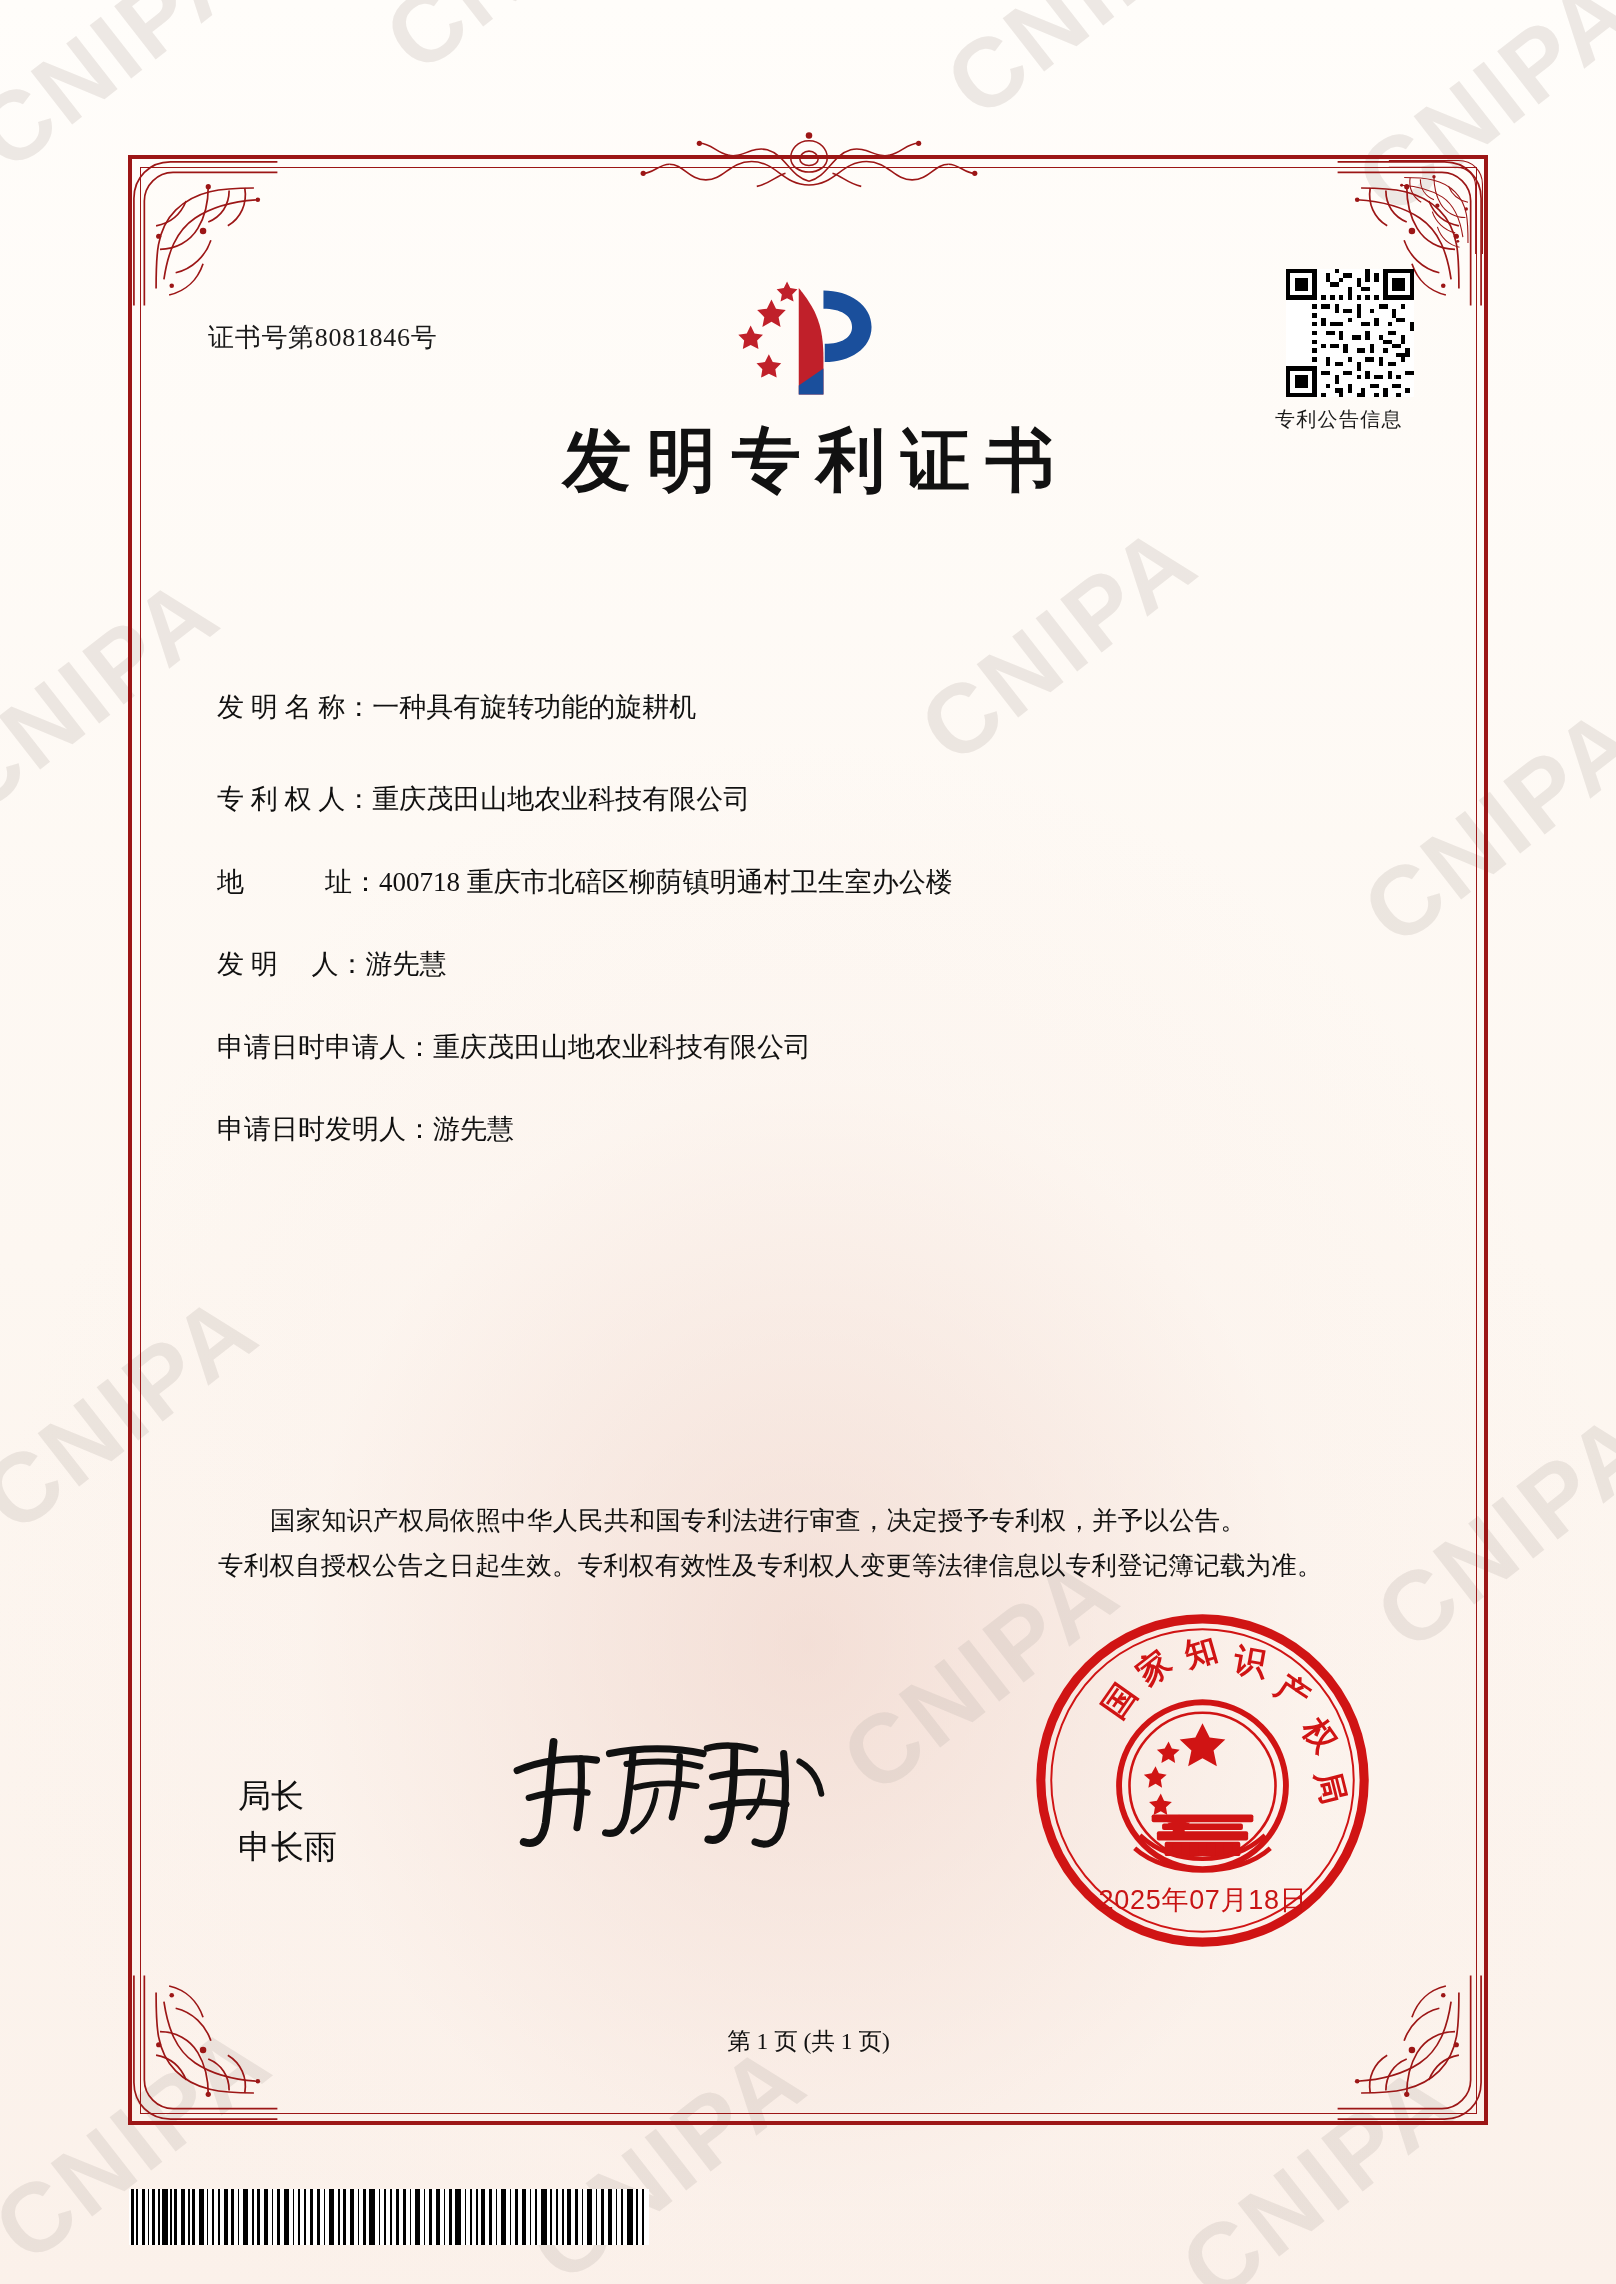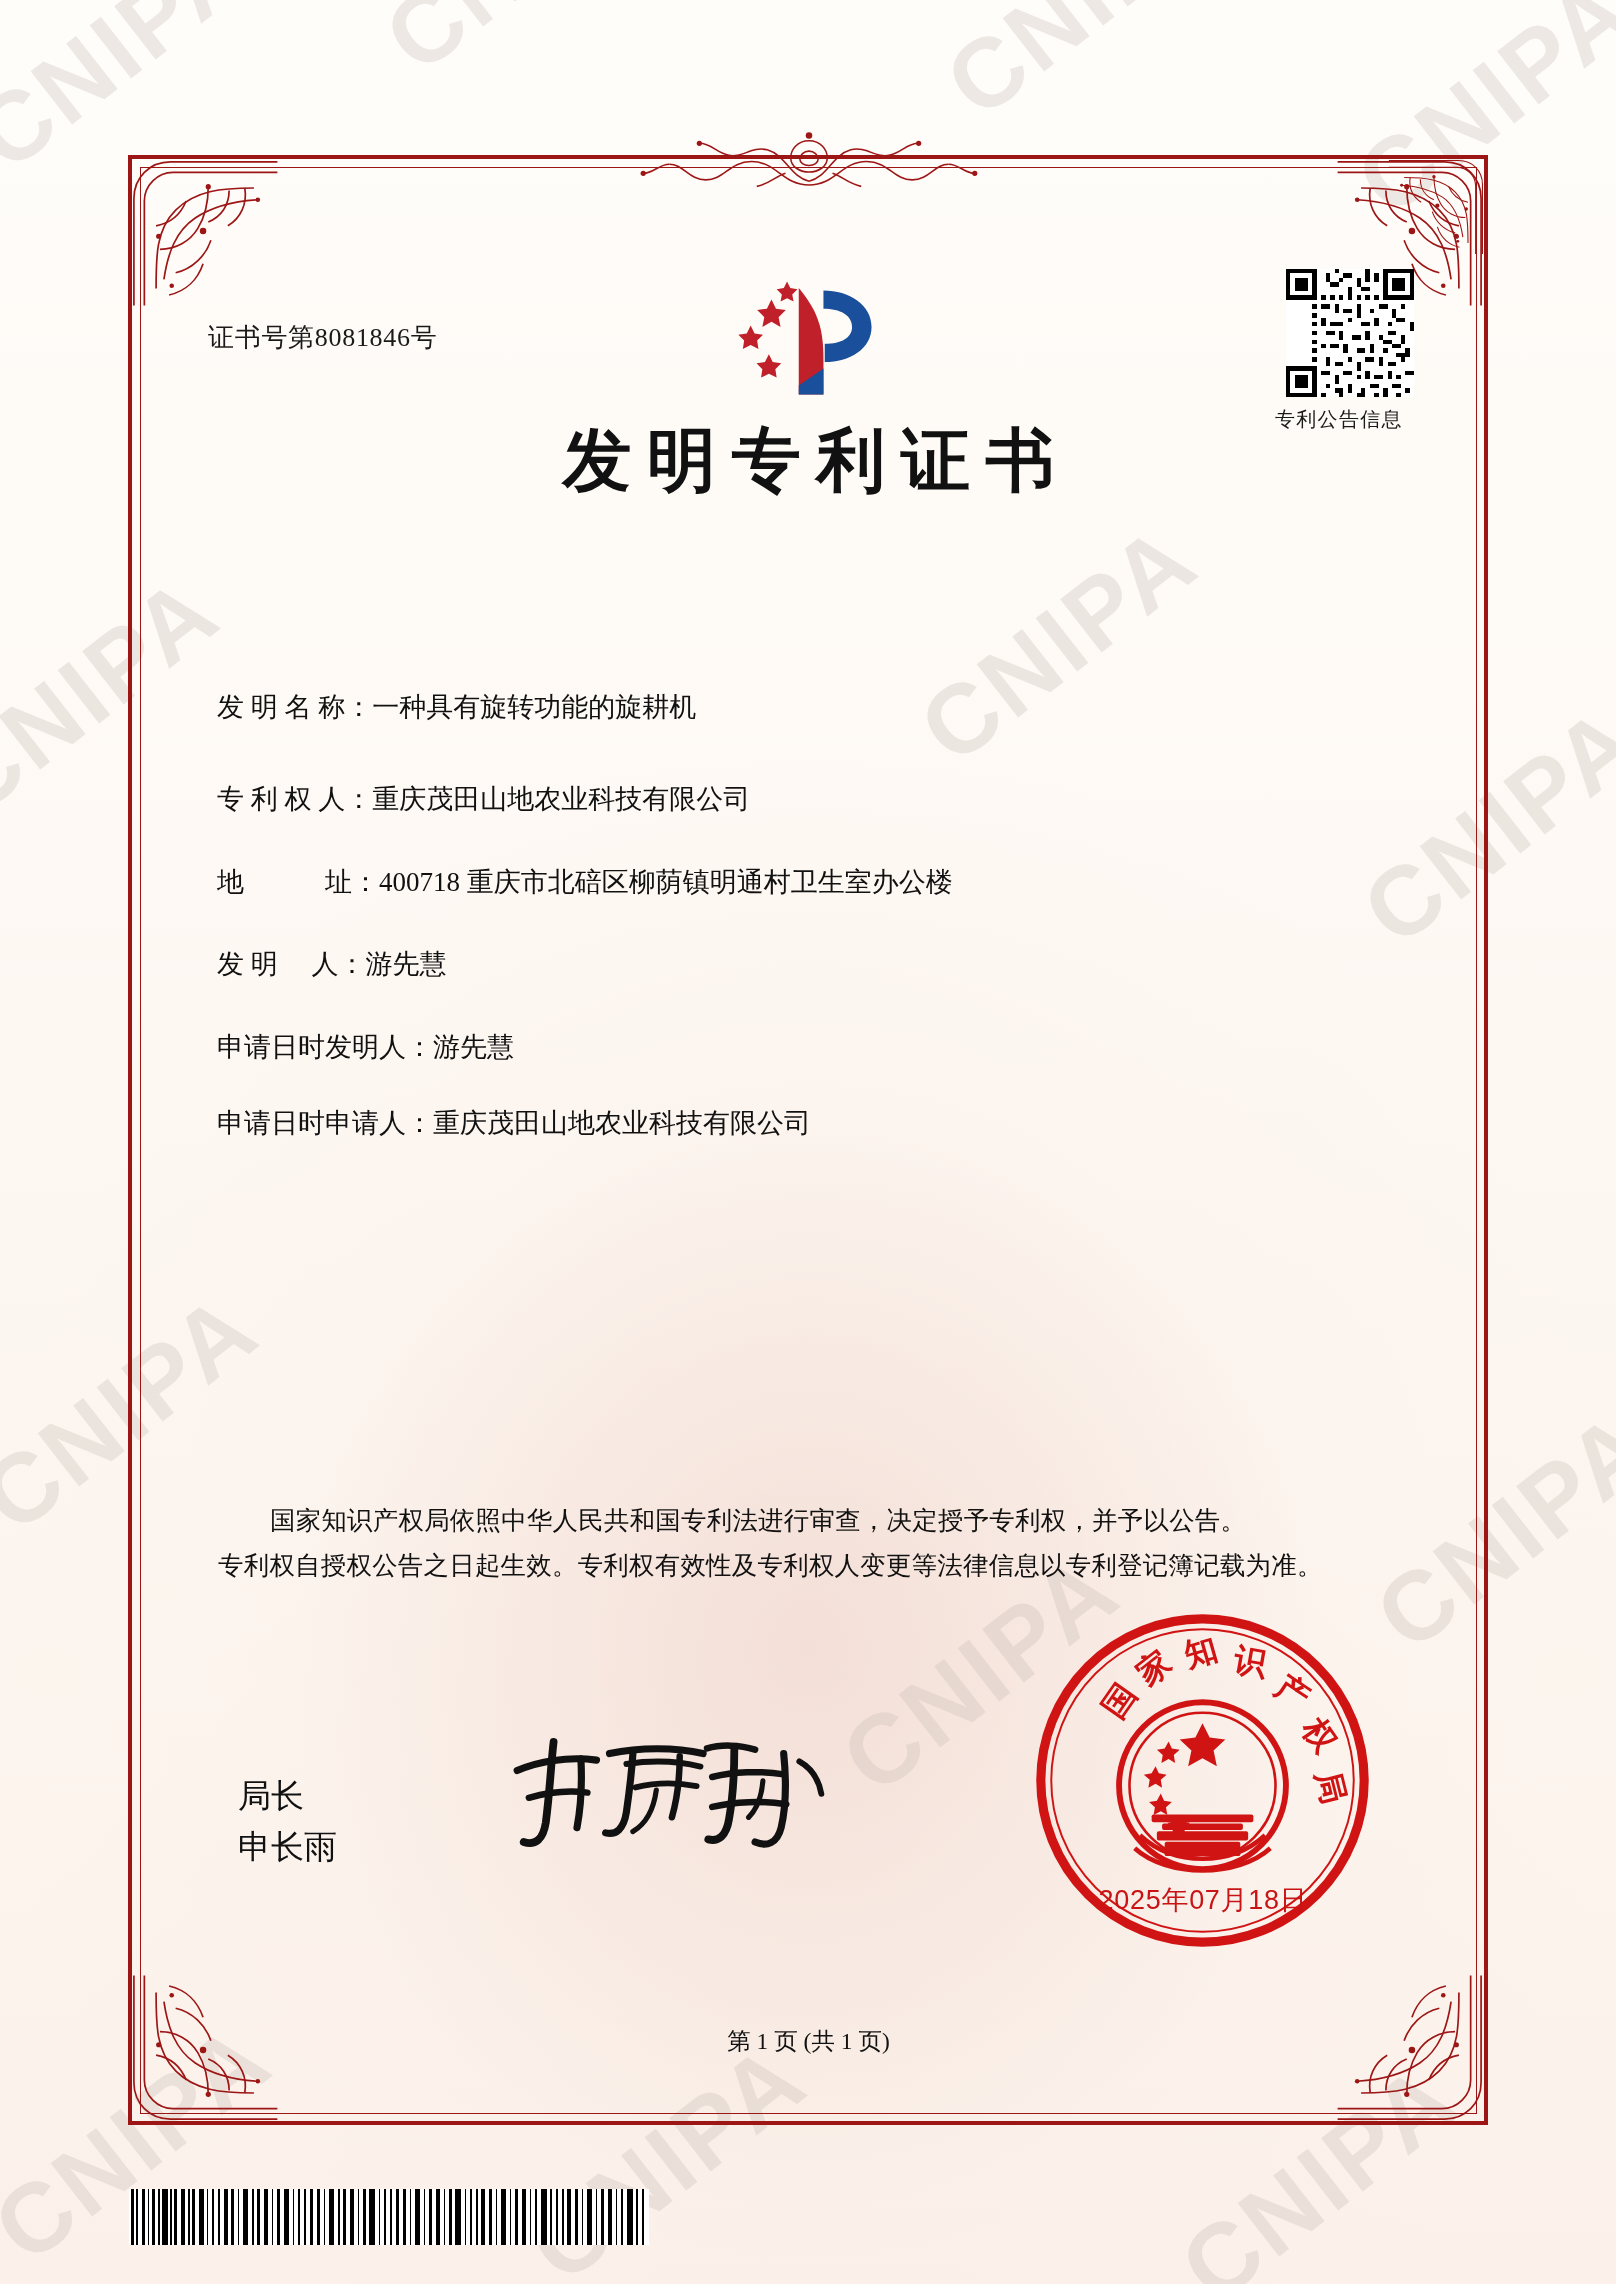--- a/index.html
+++ b/index.html
@@ -520,26 +520,26 @@
       <div class="field-row gap-mid">
         <span class="field-label">地　　　址：</span><span class="field-value">400718 重庆市北碚区柳荫镇明通村卫生室办公楼</span>
       </div>
 
       <div class="field-row gap-mid">
         <span class="field-label">发 明　 人：</span><span class="field-value">游先慧</span>
       </div>
 
 
 
+      <div class="field-row gap-mid">
+        <span class="field-label">申请日时申请人：</span><span class="field-value">重庆茂田山地农业科技有限公司</span>
+      </div>
+
       <div class="field-row">
         <span class="field-label">申请日时发明人：</span><span class="field-value">游先慧</span>
-      </div>
-
-      <div class="field-row gap-mid">
-        <span class="field-label">申请日时申请人：</span><span class="field-value">重庆茂田山地农业科技有限公司</span>
       </div>
     </div>
 
     <div id="statement">
       <p class="indent">国家知识产权局依照中华人民共和国专利法进行审查，决定授予专利权，并予以公告。</p>
       <p>专利权自授权公告之日起生效。专利权有效性及专利权人变更等法律信息以专利登记簿记载为准。</p>
     </div>
 
     <div id="sig-title">
       <div>局长</div>

